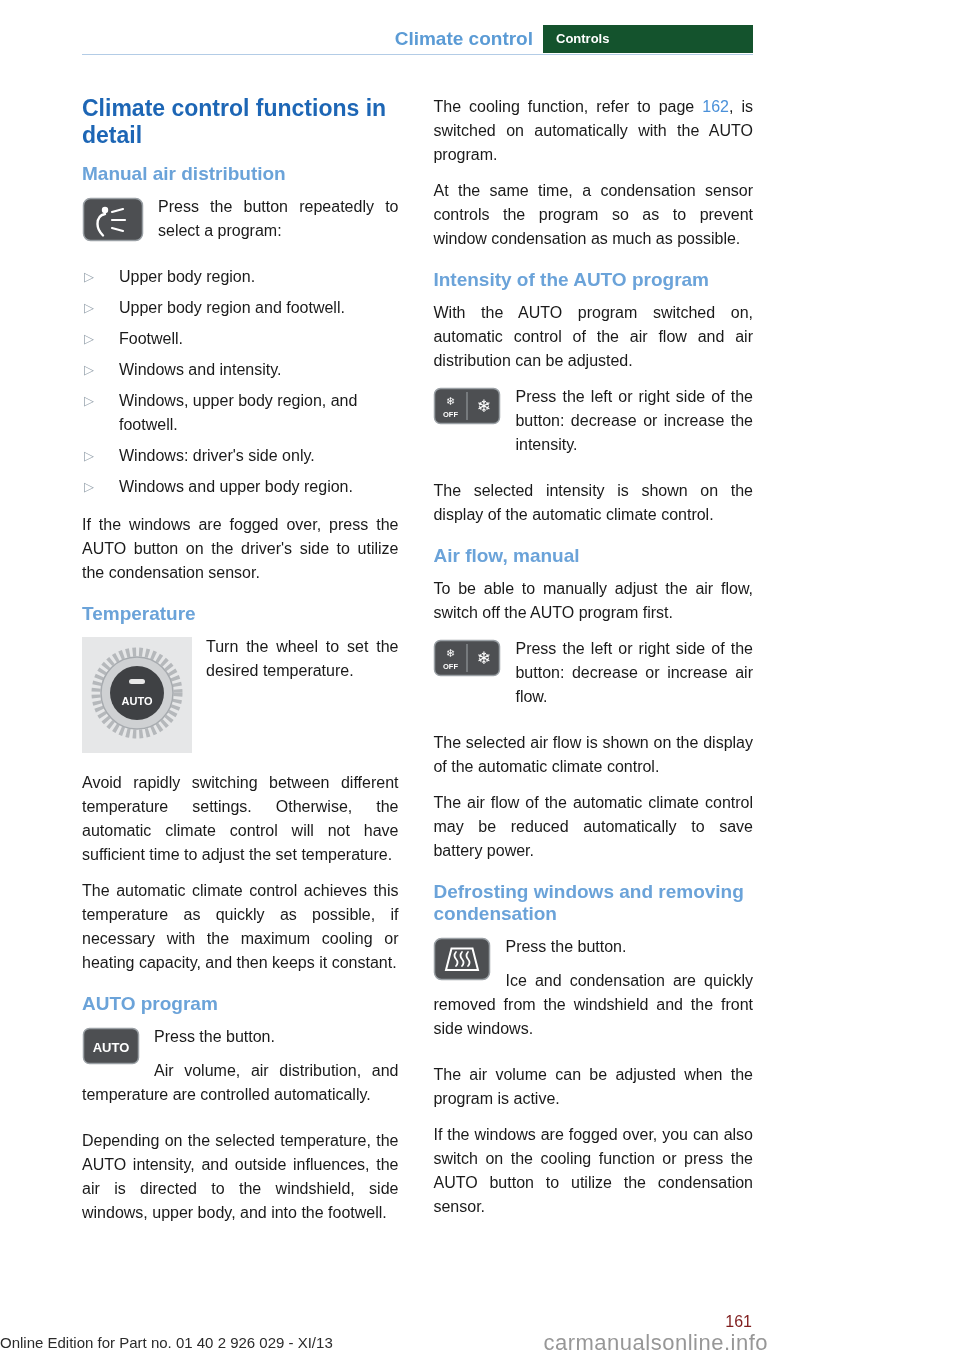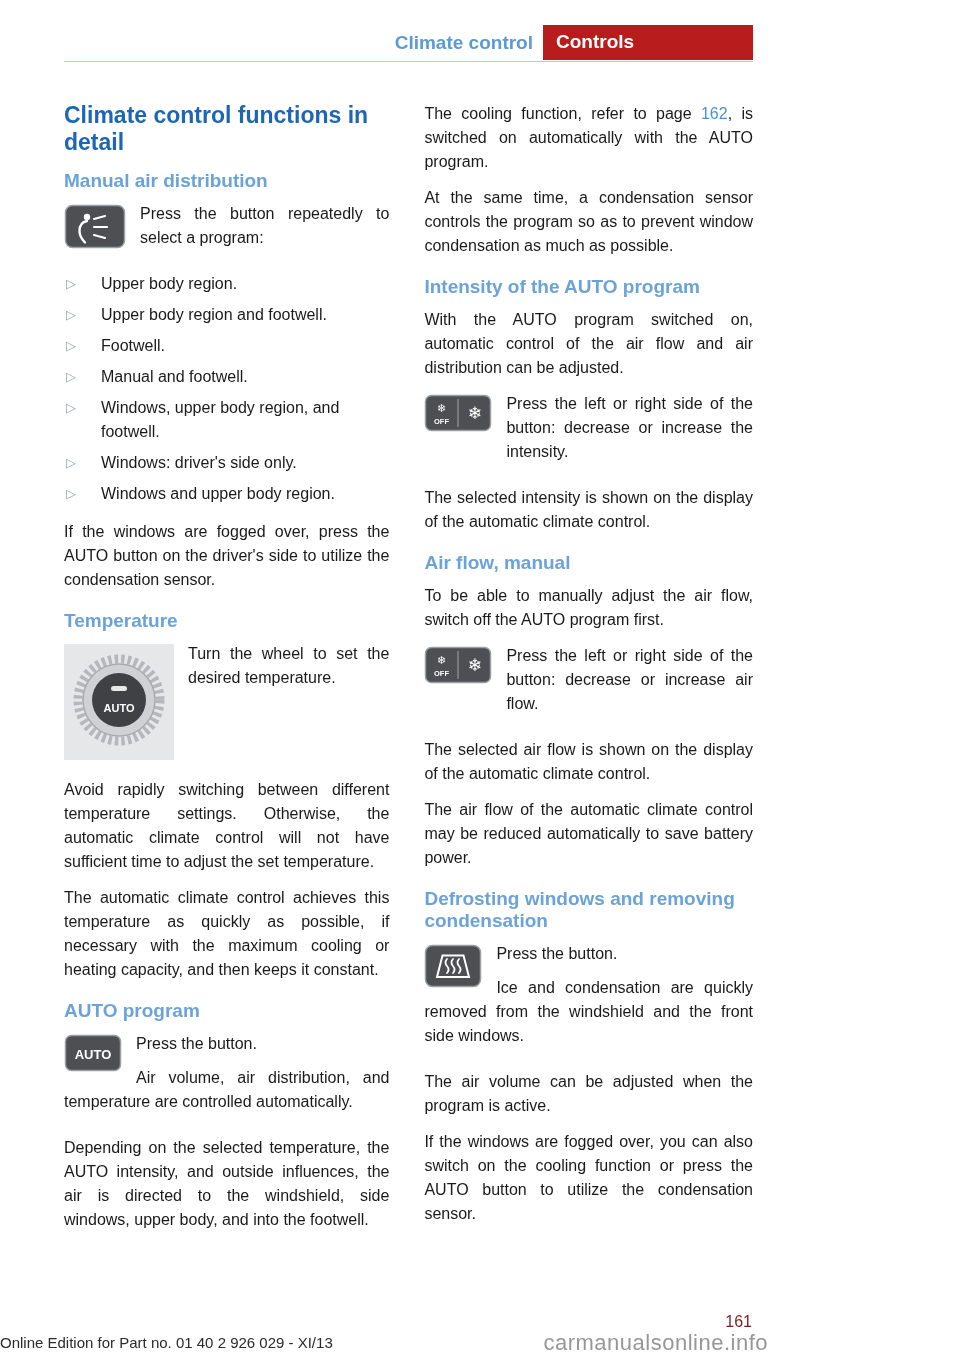--- a/index.html
+++ b/index.html
@@ -1,23 +1,23 @@
 <!DOCTYPE html>
 <html><head>
 <meta charset="utf-8">
 <style>
   * { box-sizing: border-box; }
   html,body { margin:0; padding:0; background:#ffffff; }
   body { font-family:"Liberation Sans","DejaVu Sans",sans-serif; color:#1a1a1a; }
-  .page { position:relative; width:776px; height:1362px; background:#fff; overflow:hidden; }
+  .page { position:relative; width:776px; height:1362px; background:#fff; overflow:hidden;padding-left:18px; }
 
   
   .header { display:flex; justify-content:flex-end; align-items:stretch; padding:25px 23px 0 64px; }
   .section-label { color:#5b9bd5; font-weight:bold; font-size:19px; margin-right:10px; align-self:center; }
-  .chapter-badge { background:#b91c1c; color:#fff; font-weight:bold; font-size:19px; width:210px; padding:6px 0 7px 13px; }
+  .chapter-badge { background:#14532d; color:#fff; font-weight:bold; font-size:13px; width:210px; padding:6px 0 7px 13px; }
   .header-rule { margin:1px 23px 0 64px; border-top:1px solid #b3cce6; }
 
   
   .columns { display:flex; gap:35px; padding:40px 23px 0 64px; }
   .col-left { width:413px; }
   .col-right { width:417px; }
 
   h1 { font-size:23px; color:#1d66b5; margin:0 0 12px; font-weight:bold; }
   h2 { font-size:19px; color:#6ba3d9; margin:18px 0 10px; font-weight:bold; }
   p  { margin:0 0 12px; font-size:16px; line-height:24px; text-align:justify; }
@@ -68,21 +68,21 @@
             <path d="M30 15 l11 -3 M30 23 h13 M30 31 l11 3" stroke="#fff" stroke-width="2.2" stroke-linecap="round" fill="none"></path>
           </svg>
         </span>
         <p>Press the button repeatedly to select a program:</p>
       </div>
 
       <ul class="triangles">
         <li><span class="tri">▷</span><span>Upper body region.</span></li>
         <li><span class="tri">▷</span><span>Upper body region and footwell.</span></li>
         <li><span class="tri">▷</span><span>Footwell.</span></li>
-        <li><span class="tri">▷</span><span>Manual and footwell.</span></li>
+        <li><span class="tri">▷</span><span>Windows and intensity.</span></li>
         <li><span class="tri">▷</span><span>Windows, upper body region, and footwell.</span></li>
         <li><span class="tri">▷</span><span>Windows: driver's side only.</span></li>
         <li><span class="tri">▷</span><span>Windows and upper body region.</span></li>
       </ul>
 
       <p>If the windows are fogged over, press the AUTO button on the driver's side to utilize the condensation sensor.</p>
 
       <h2>Temperature</h2>
 
       <div class="media">

